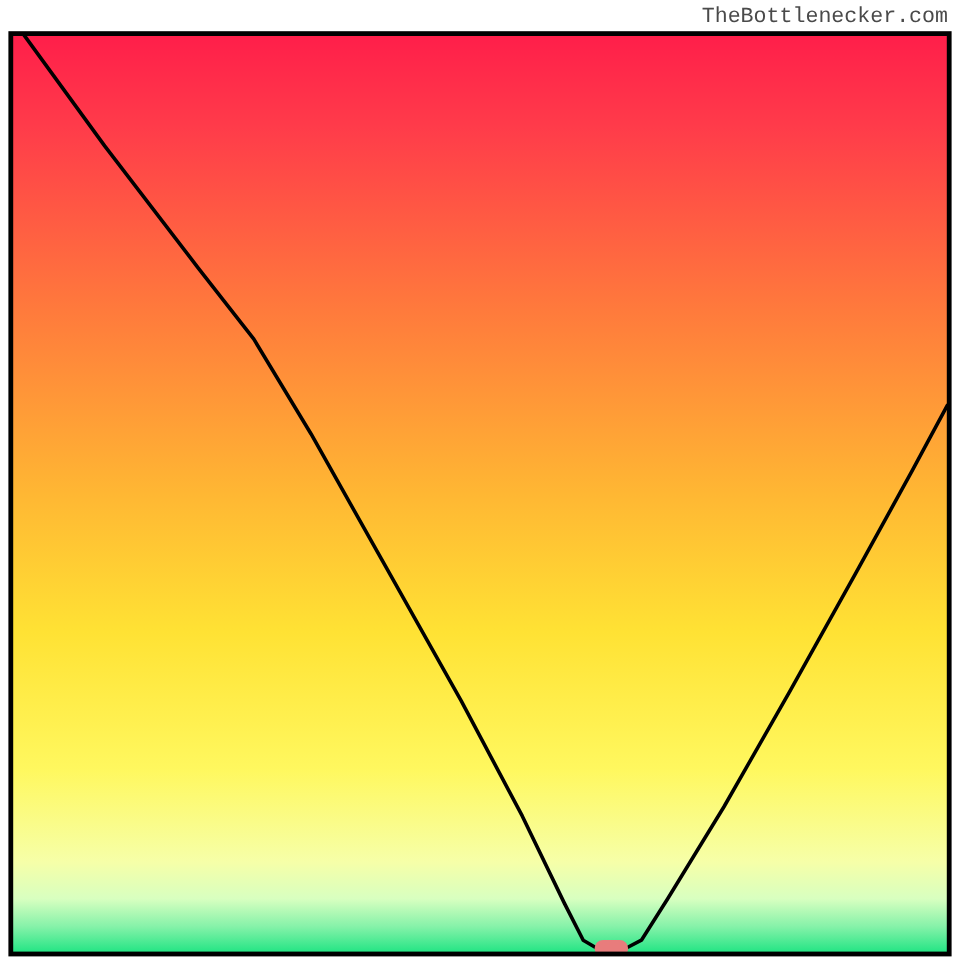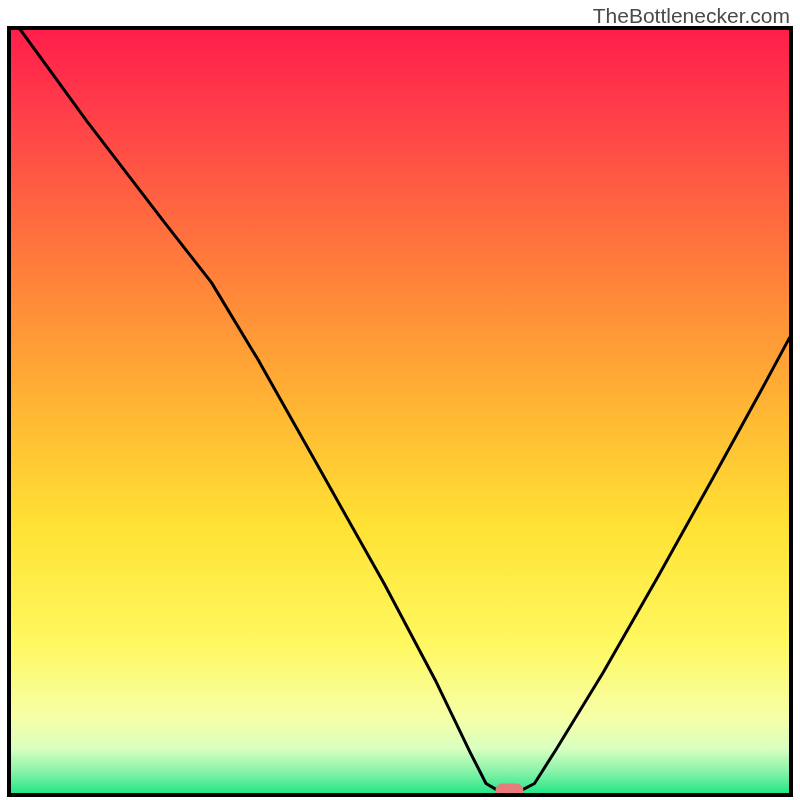--- a/index.html
+++ b/index.html
@@ -12,22 +12,22 @@
   }
   .chart-container {
     position: relative;
     width: 800px;
     height: 800px;
   }
   .watermark {
     position: absolute;
     top: 4px;
     right: 10px;
-    font-family: Liberation Sans, sans-serif;
-    font-size: 21px;
+    font-family: Liberation Mono, monospace;
+    font-size: 18px;
     font-weight: 500;
     color: #4a4a4a;
     z-index: 20;
   }
   svg.plot {
     position: absolute;
     left: 0;
     top: 0;
     width: 800px;
     height: 800px;

